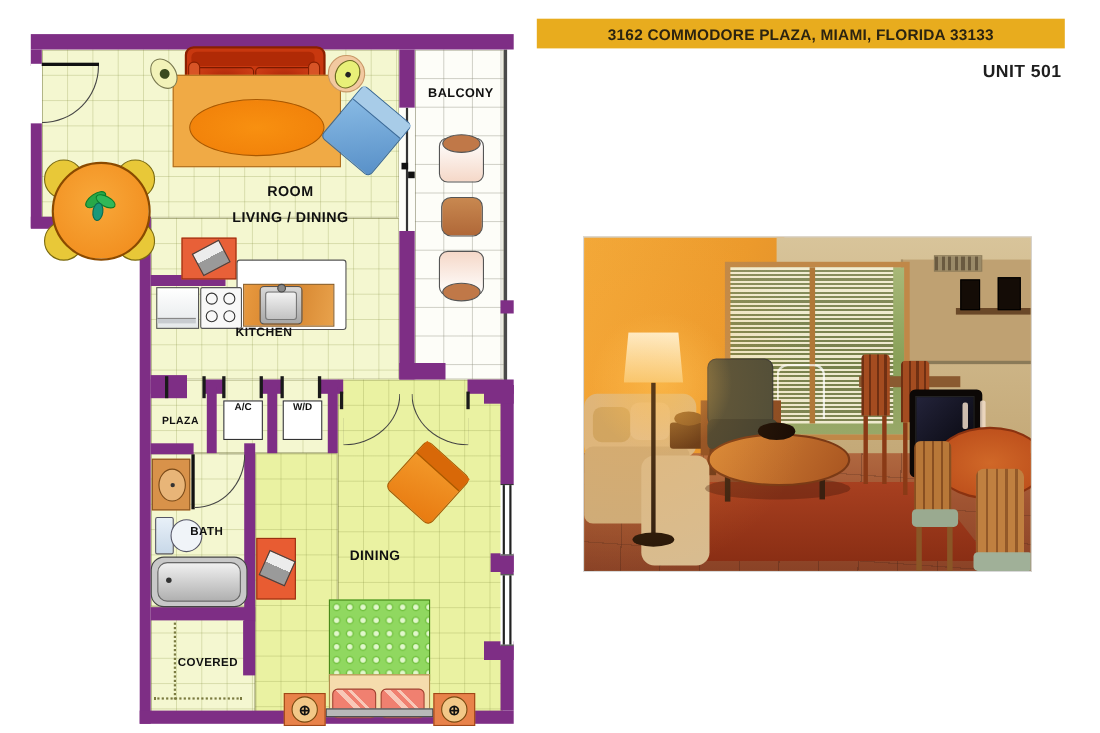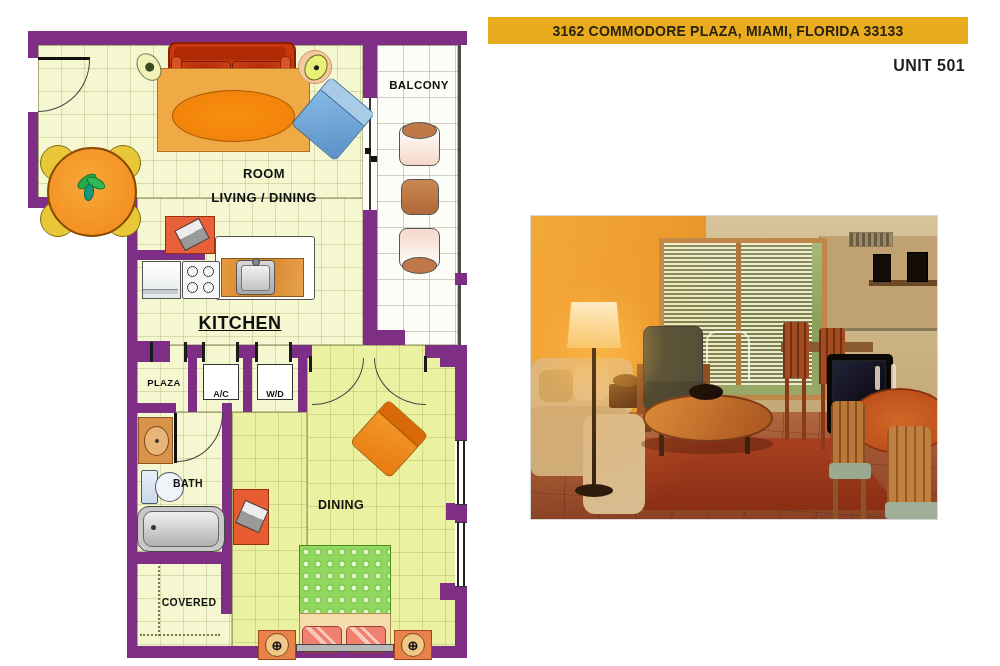--- a/index.html
+++ b/index.html
@@ -18,21 +18,21 @@
                      linear-gradient(90deg,rgba(150,150,135,.45) 1px,transparent 1px);
     background-size:26px 26px;}
   .lbl{position:absolute;font-weight:bold;color:#101010;white-space:nowrap;
        transform:translateX(-50%);letter-spacing:.4px;}
   .arc-l{position:absolute;border:0 solid #444;border-right-width:1.4px;border-bottom-width:1.4px;
          border-radius:0 0 100% 0;}
   .arc-r{position:absolute;border:0 solid #444;border-left-width:1.4px;border-bottom-width:1.4px;
          border-radius:0 0 0 100%;}
   .tick{position:absolute;background:#1a1a1a;width:3px;}
   .appliance-box{position:absolute;background:#ffffff;border:1.6px solid #333;
-       display:flex;align-items:flex-end;justify-content:center;font-weight:bold;font-size:9px;color:#111;}
+       display:flex;align-items:flex-start;justify-content:center;font-weight:bold;font-size:9px;color:#111;}
   .nstand{position:absolute;background:#E8824A;border:1.5px solid #A04818;
        display:flex;align-items:center;justify-content:center;}
   .nstand .disc{width:22px;height:22px;border-radius:50%;background:#F2C888;border:1px solid #7a4a10;
        display:flex;align-items:center;justify-content:center;font-size:13px;color:#111;font-weight:bold;}
   
   #banner{position:absolute;left:488px;top:17px;width:480px;height:27px;background:#E8AC1E;
       display:flex;align-items:center;justify-content:center;font-weight:bold;font-size:14px;color:#2B2310;letter-spacing:.2px;}
   #unit-title{position:absolute;right:35px;top:57px;font-weight:bold;font-size:16px;color:#1e1e1e;letter-spacing:.4px;}
   #unit-subtitle{position:absolute;right:35px;top:79px;font-size:12.5px;color:#3c3c3c;letter-spacing:.3px;}
   
@@ -228,21 +228,21 @@
       <div class="abs" style="left:2px;top:-4px;width:33px;height:15px;border-radius:50%;background:#C07848;border:1px solid #555;"></div>
     </div>
     <div class="abs" style="left:401px;top:179px;width:36px;height:34px;border-radius:9px;background:linear-gradient(#C88850,#B06838);border:1.6px solid #555;"></div>
     <div class="abs" style="left:399px;top:228px;width:39px;height:39px;border-radius:8px;border:1.6px solid #555;background:linear-gradient(#F5D8C8,#ffffff);">
       <div class="abs" style="left:2px;top:28px;width:33px;height:15px;border-radius:50%;background:#C07848;border:1px solid #555;"></div>
     </div>
 
     <span class="lbl" style="left:419px;top:79px;font-size:11.5px;">BALCONY</span>
     <span class="lbl" style="left:264px;top:150px;font-size:13px;margin-top:40px;">LIVING / DINING</span>
     <span class="lbl" style="left:264px;top:166px;font-size:13px;">ROOM</span>
-    <span class="lbl" style="left:240px;top:313px;font-size:18px;text-decoration:underline;">KITCHEN</span>
+    <span class="lbl" style="left:240px;top:296px;font-size:11px;">KITCHEN</span>
     <span class="lbl" style="left:164px;top:377px;font-size:9.5px;">PLAZA</span>
     <span class="lbl" style="left:188px;top:477px;font-size:10.5px;">BATH</span>
     <span class="lbl" style="left:189px;top:596px;font-size:10.5px;">COVERED</span>
     <span class="lbl" style="left:341px;top:498px;font-size:12.5px;">DINING</span>
   </div>
 
   <div id="banner">
     <span>3162 COMMODORE PLAZA, MIAMI, FLORIDA 33133</span>
   </div>
   <div id="unit-title">UNIT 501</div>

